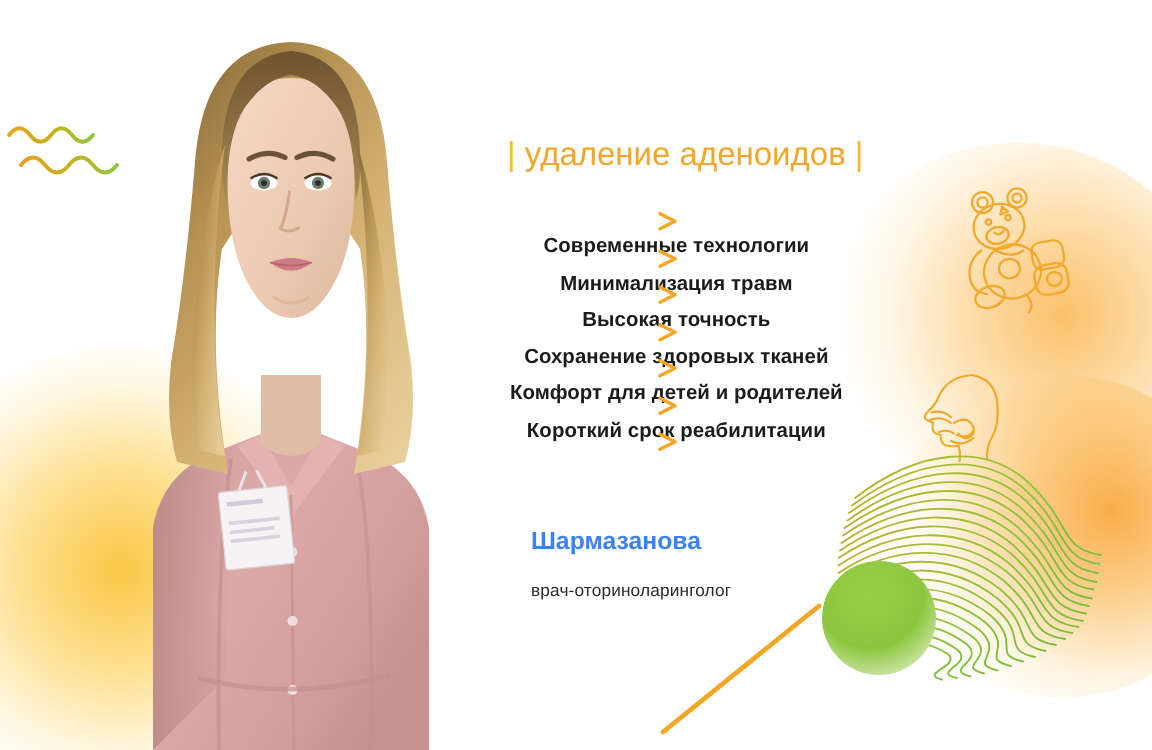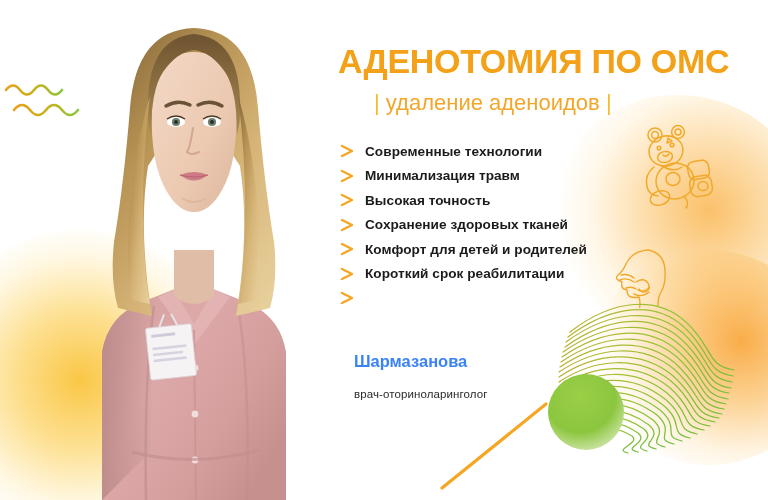--- a/index.html
+++ b/index.html
@@ -97,36 +97,36 @@
     line-height: 1;
   }
   .subhead {
     position: absolute;
     left: 0;
     top: 90px;
     font-size: 22px;
     color: #F2A62A;
     white-space: nowrap;
     line-height: 1.2;
-    margin-left: 36px;
   }
   .subhead .bar { color: #F8B92C; }
 
   .features {
     position: absolute;
     left: 2px;
     top: 139px;
     margin: 0;
     padding: 0;
     list-style: none;
   }
   .feature {
     display: flex;
     align-items: center;
     height: 24.5px;
+    flex-direction: column;
   }
   .chev {
     width: 17px;
     height: 14px;
     flex: 0 0 17px;
     margin-right: 8px;
     display: block;
   }
   .feature-label {
     font-size: 13.6px;
@@ -370,21 +370,20 @@
     </g>
     <circle cx="48" cy="116" r="38" fill="url(#circg)"></circle>
   </svg>
 
   <svg class="diag-line" viewBox="0 0 116 92">
     <line x1="4" y1="88" x2="108" y2="4" stroke="#F5A623" stroke-width="3.2" stroke-linecap="round"></line>
   </svg>
 
   <div class="content">
 
-    <div class="headline">АДЕНОТОМИЯ ПО ОМС</div>
 
     <div class="subhead">
       <span class="bar">|</span><span> удаление аденоидов </span><span class="bar">|</span>
     </div>
 
     <ul class="features">
       <li class="feature">
         <svg class="chev" viewBox="0 0 17 14">
           <path d="M2,2 L12,7 L2,12" fill="none" stroke="#F5A623" stroke-width="2.4" stroke-linecap="round" stroke-linejoin="round"></path>
         </svg>

